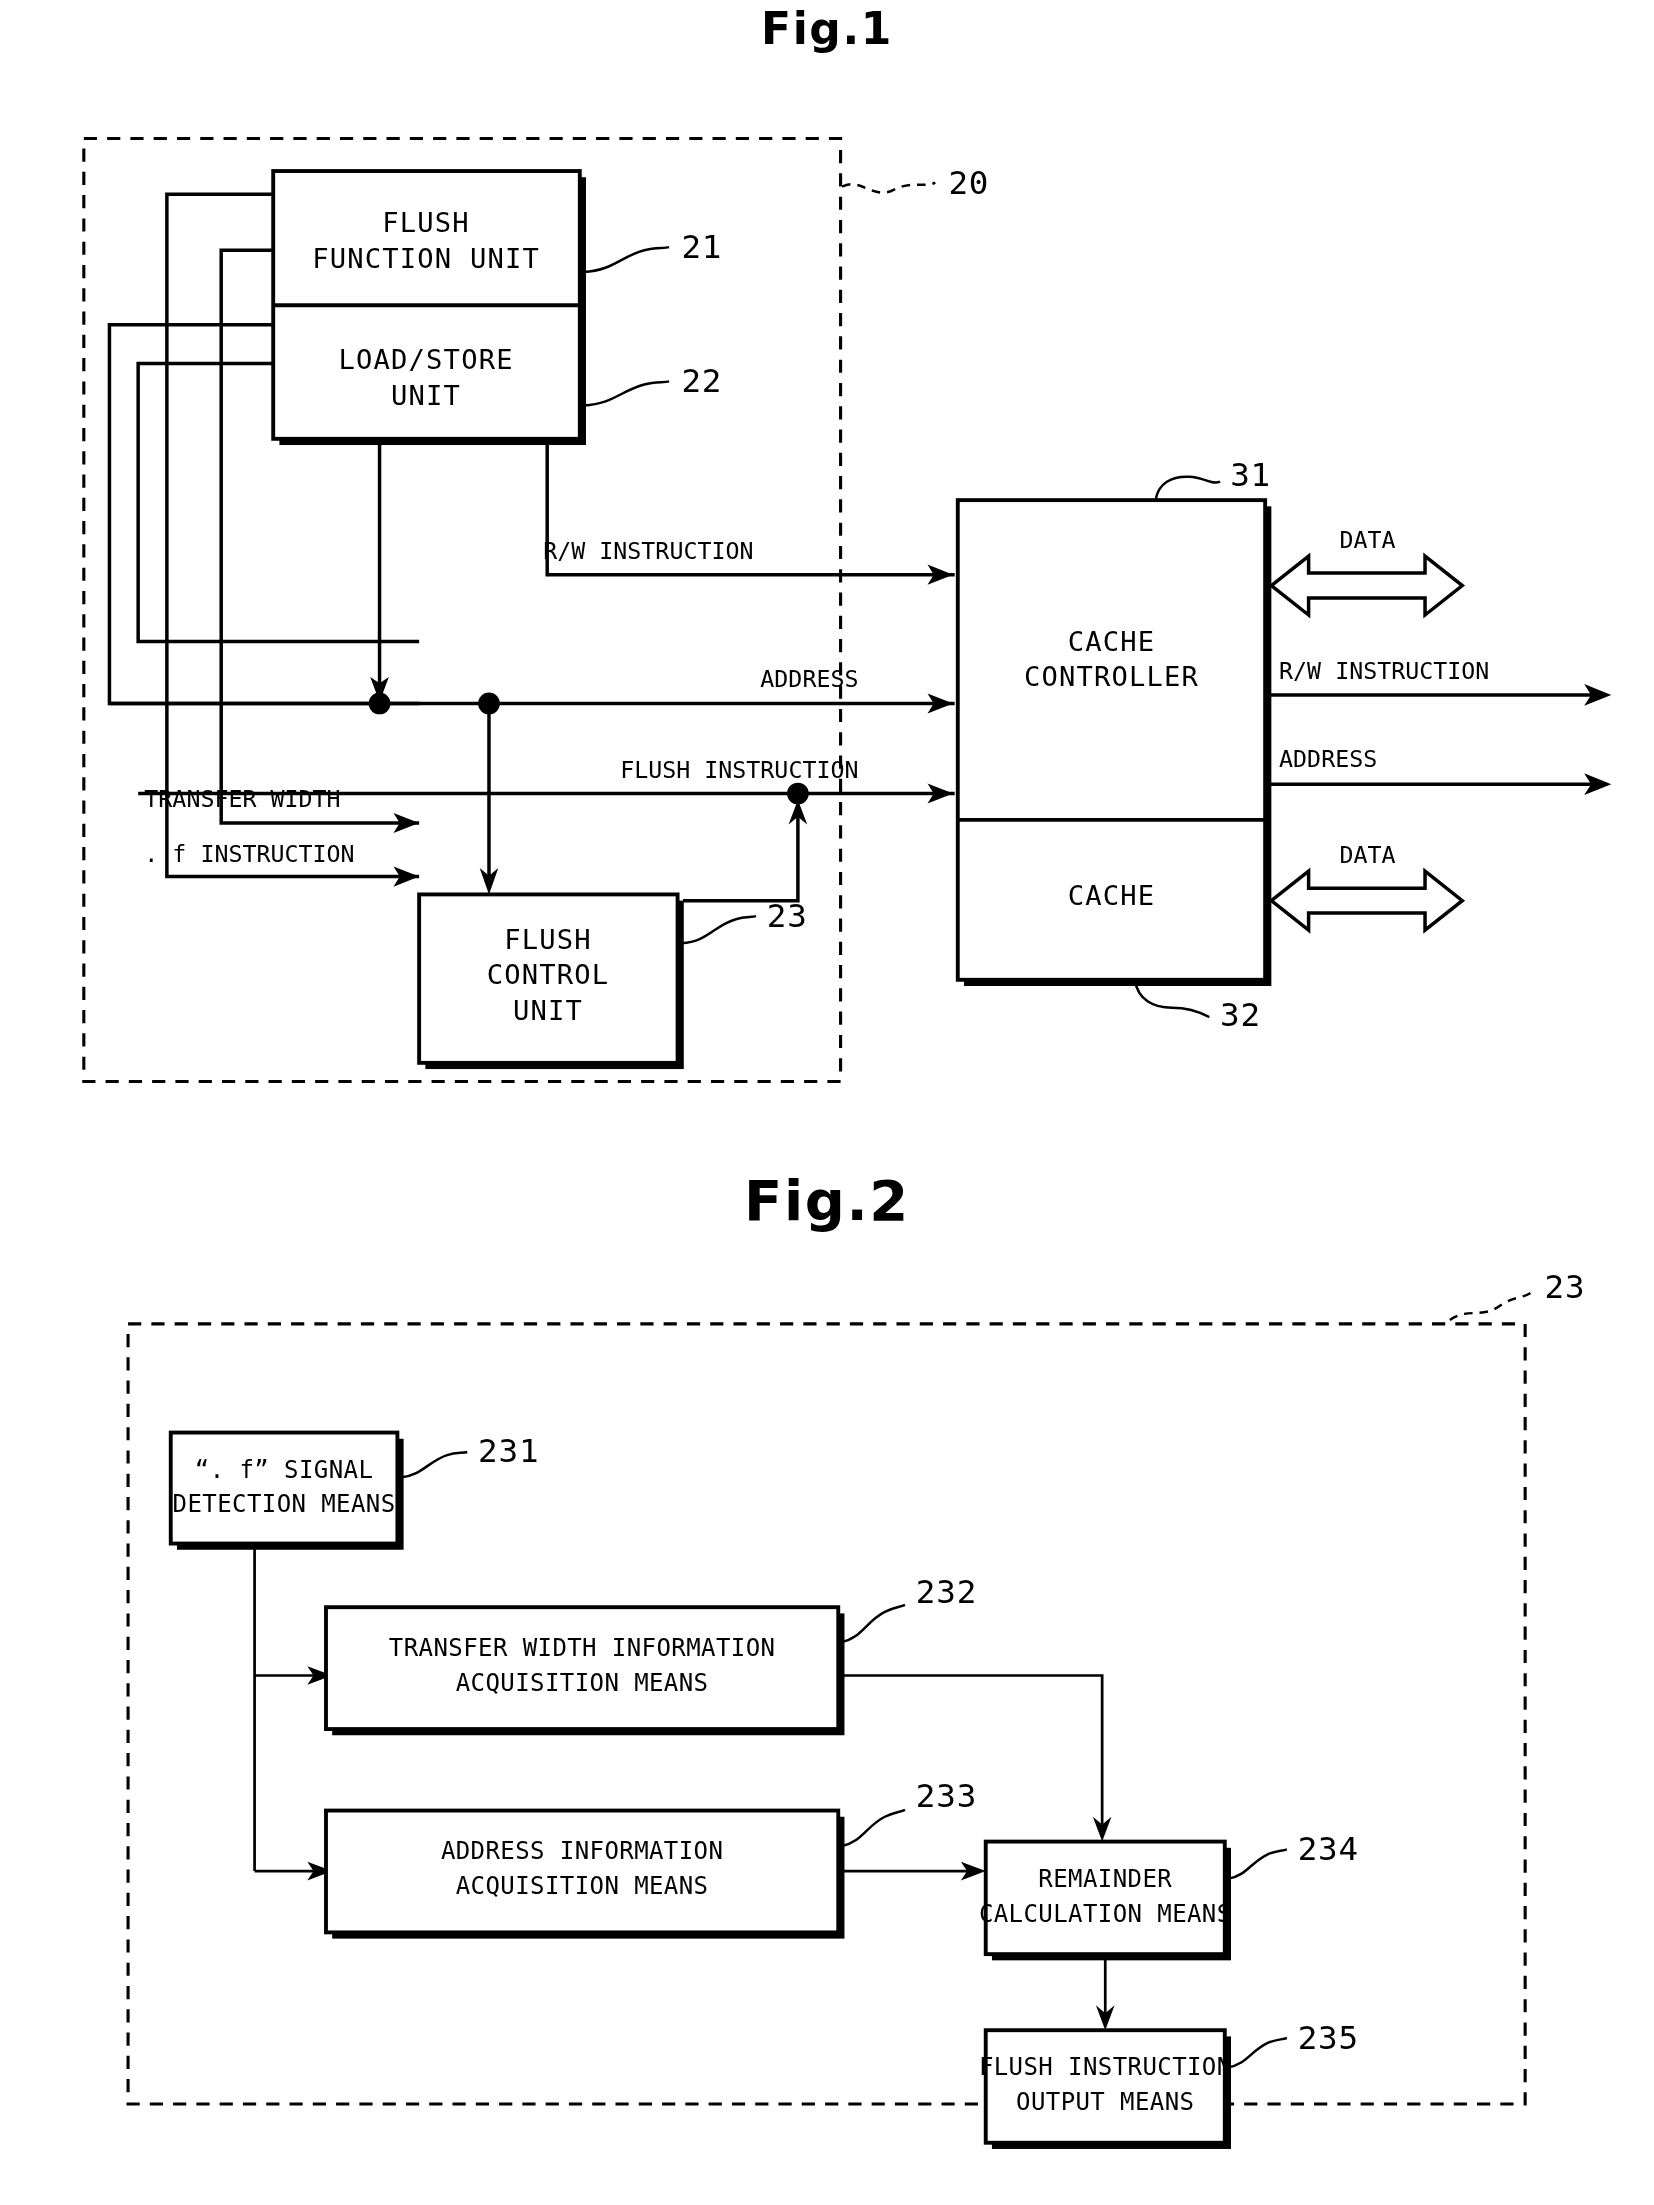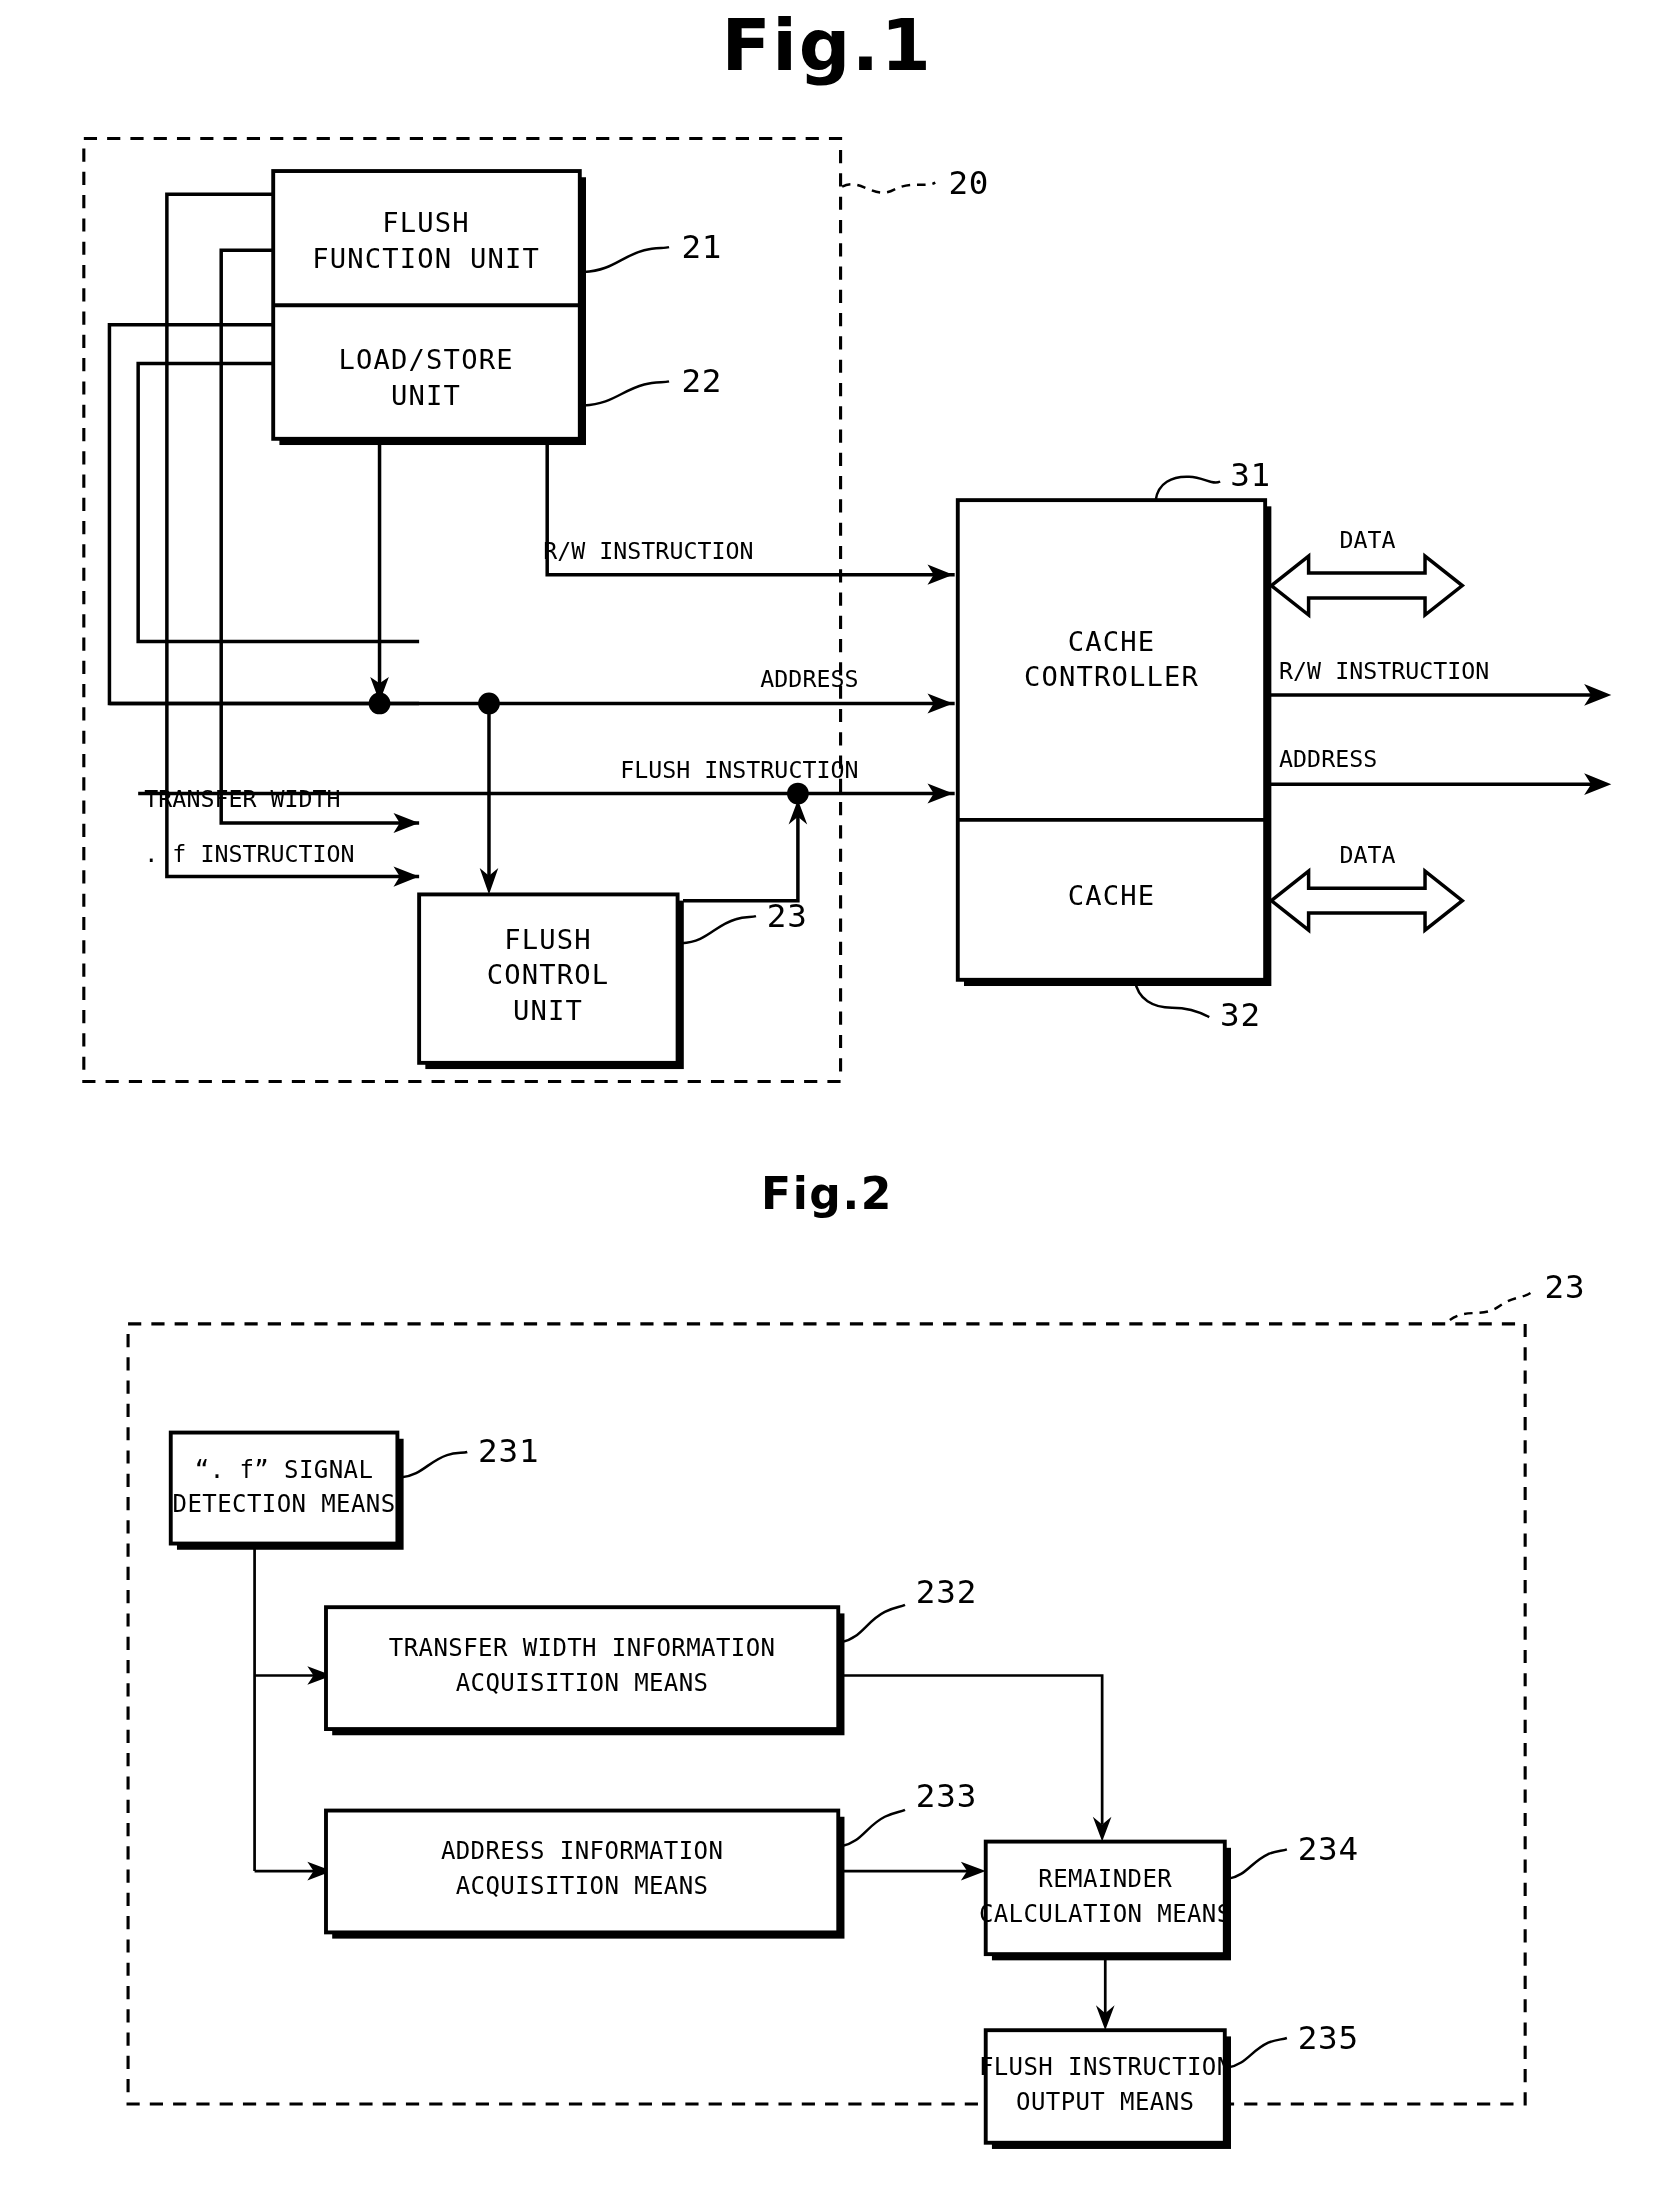--- a/index.html
+++ b/index.html
@@ -12,22 +12,22 @@
   }
   .fig-title{
     position:absolute;
     width:100%;
     text-align:center;
     font-family:"DejaVu Sans","Liberation Sans",sans-serif;
     font-weight:bold;
     letter-spacing:1.6px;
     color:#000;
   }
-  #fig1-title{top:3.1px;font-size:72px;}
-  #fig2-title{top:1168px;font-size:44px;}
+  #fig1-title{top:3.1px;font-size:44px;}
+  #fig2-title{top:1168px;font-size:56px;}
   svg{position:absolute;left:0;top:0;display:block;}
   text{
     font-family:"DejaVu Sans Mono","Liberation Mono",monospace;
     fill:#000;
     stroke:none;
   }
   .blk{fill:#fff;stroke:#000;stroke-width:5;}
   .blk-shadow{fill:#000;stroke:none;}
   .wire{stroke:#000;stroke-width:4.5;fill:none;}
   .wire-thin{stroke:#000;stroke-width:3.5;fill:none;}

